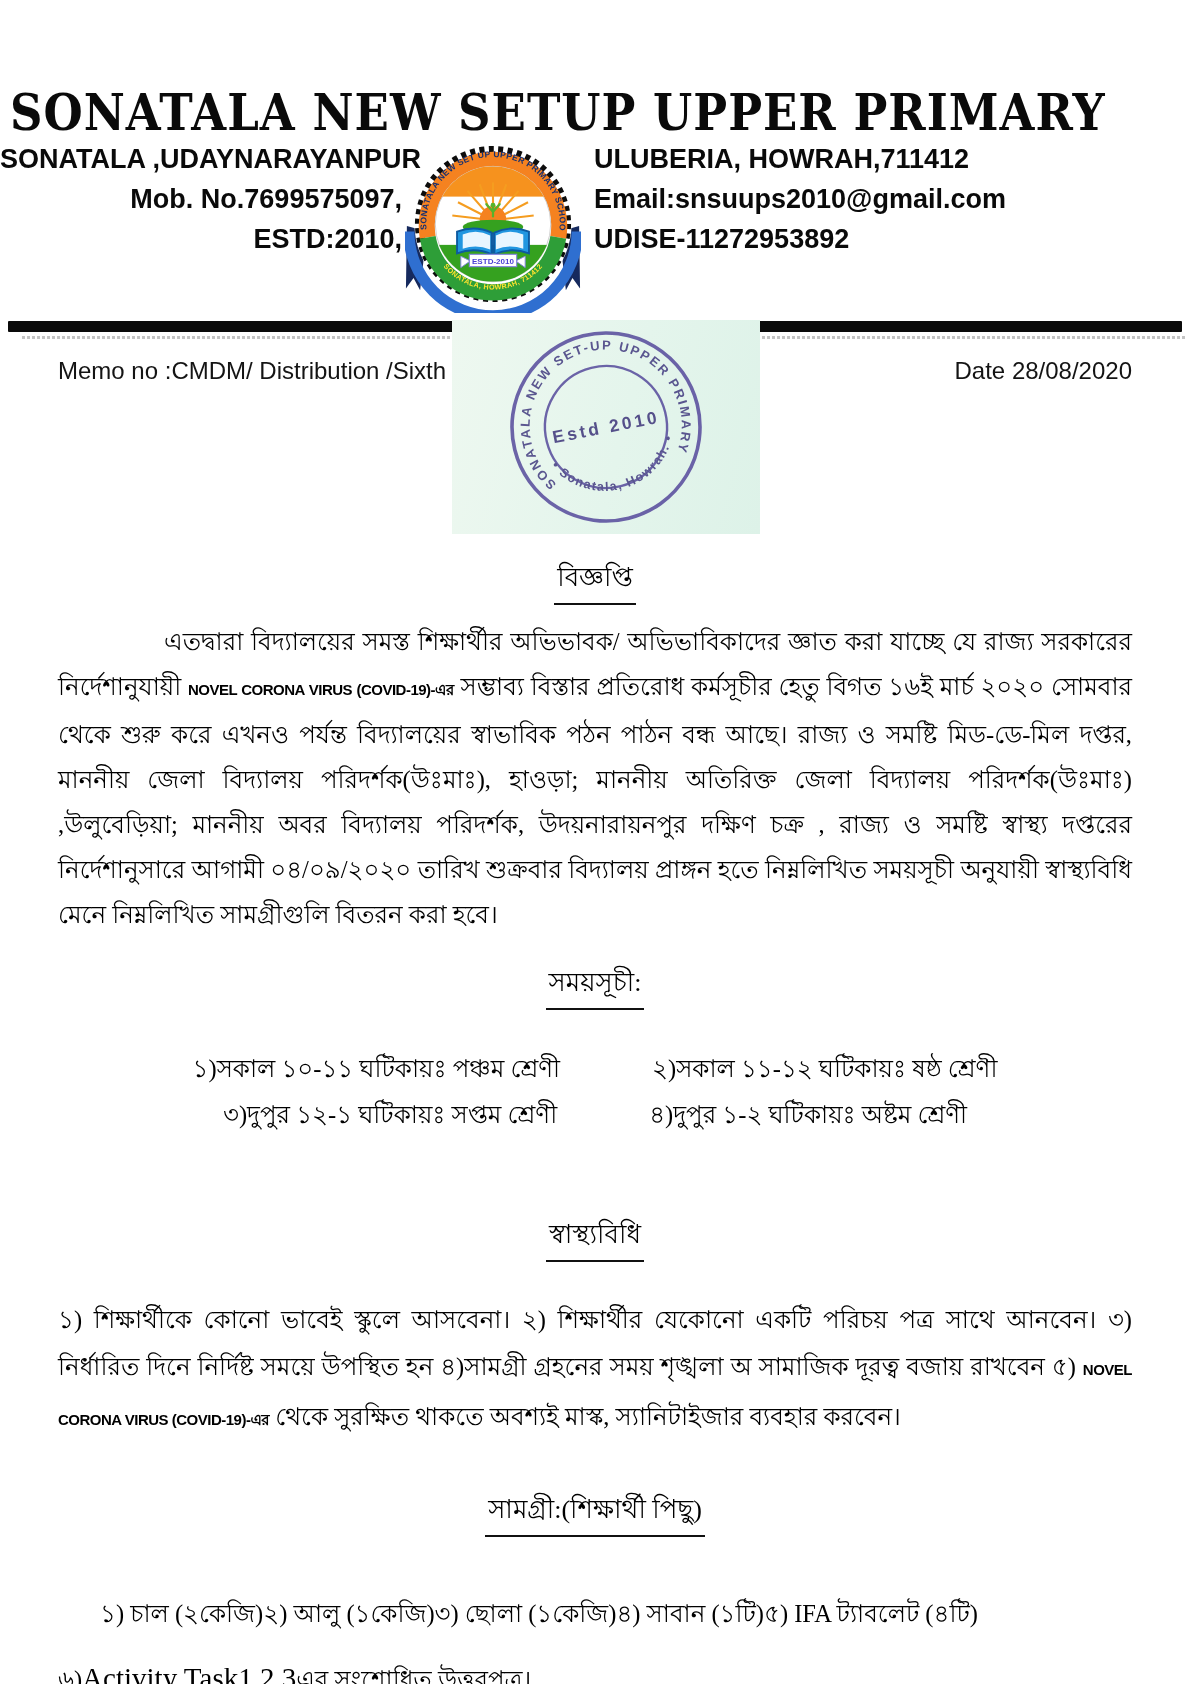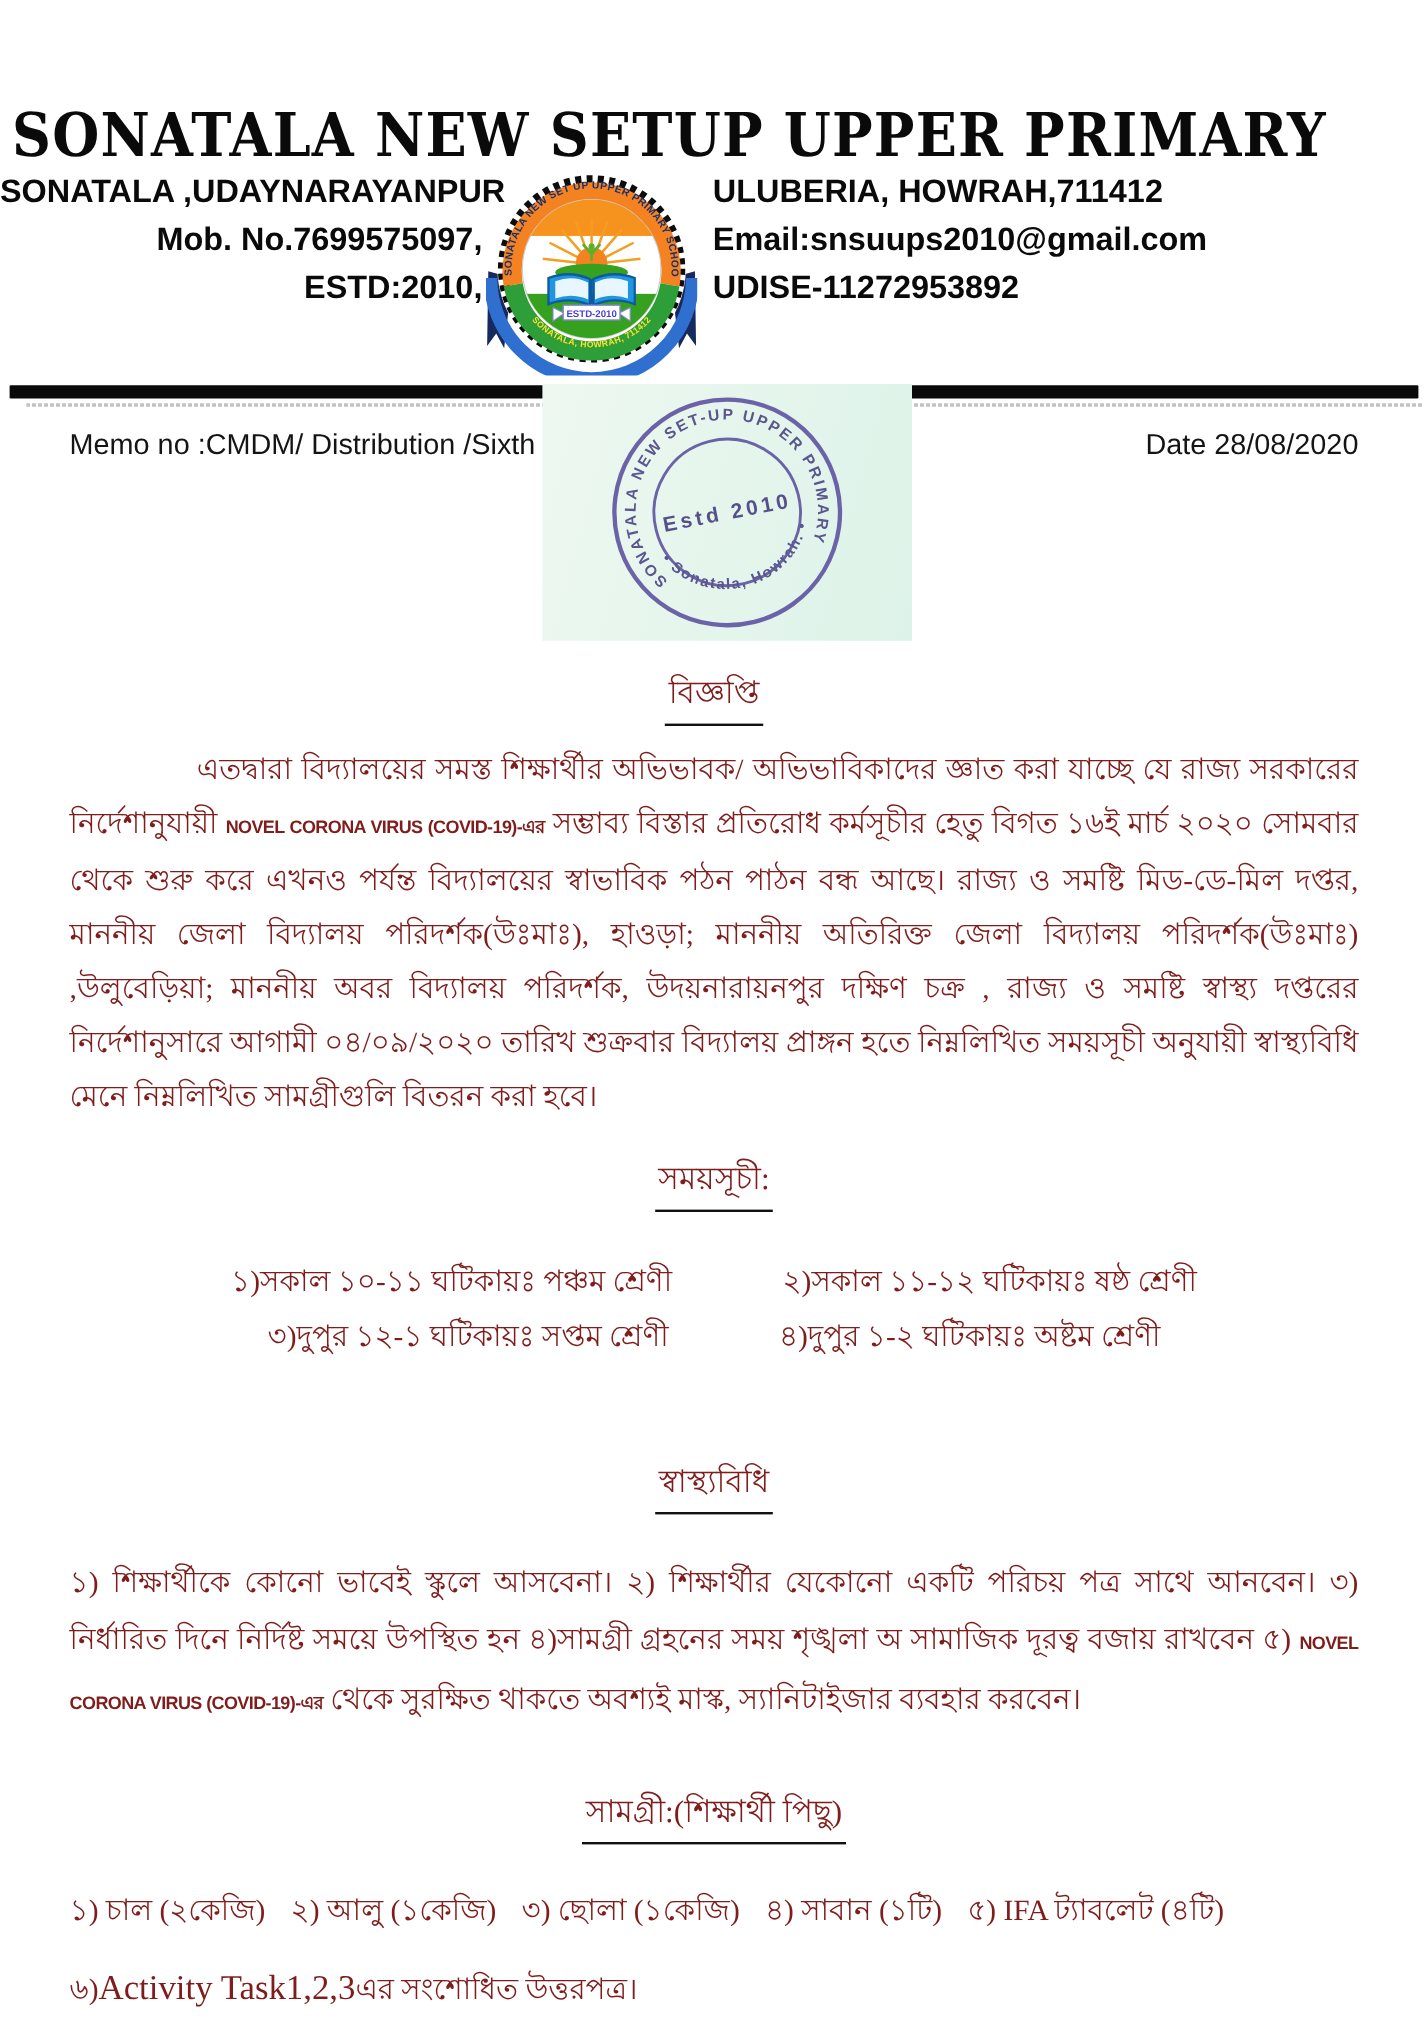--- a/index.html
+++ b/index.html
@@ -31,33 +31,33 @@
   
   .memo-row{display:flex;justify-content:space-between;margin-top:18px;
     font-family:"Liberation Sans","DejaVu Sans",sans-serif;font-size:24px;color:#141414;}
 
   
   .stamp-box{position:absolute;left:452px;top:320px;width:308px;height:214px;
     background:linear-gradient(105deg,#eef8f0 0%,#e4f5ec 55%,#ddf2e8 100%);}
   .stamp-box svg{display:block;}
 
   
-  .bn{font-size:24.5px;color:#7f1d1d;}
+  .bn{font-size:24.5px;color:#000000;}
   .bn-head{margin-top:0;text-align:center;font-size:26px;}
   .bn-head span{display:inline-block;border-bottom:2px solid #111;padding:0 3px 2px;}
   .para{margin-top:14px;line-height:45px;text-align:justify;text-indent:106px;}
   .para2{margin-top:34px;line-height:47px;text-align:justify;}
   .b-en{font-family:"Liberation Sans","DejaVu Sans",sans-serif;font-weight:700;font-size:15px;letter-spacing:-0.5px;}
   .sched-row{display:flex;justify-content:center;gap:92px;line-height:46px;white-space:nowrap;}
   .mt-notice{margin-top:172px;}
   .mt-sched-head{margin-top:22px;text-decoration:underline;}
   .mt-sched{margin-top:36px;}
   .mt-hyg-head{margin-top:76px;}
   .mt-mat-head{margin-top:46px;}
-  .items-row{display:flex;justify-content:space-between;margin-top:36px;padding-right:112px;white-space:nowrap;}
+  .items-row{display:flex;justify-content:center;margin-top:58px;padding-right:112px;white-space:nowrap;}
   .items-extra{margin-top:26px;}
   .items-extra .lat{font-family:Liberation Serif, serif;font-size:29px;}
 </style>
 </head>
 <body>
 
 <div class="page">
 
   <h1 class="school-title">SONATALA NEW SETUP UPPER PRIMARY</h1>
 

